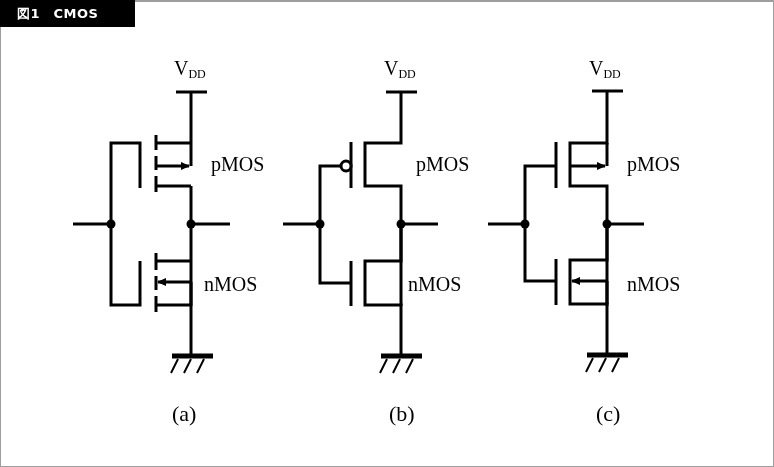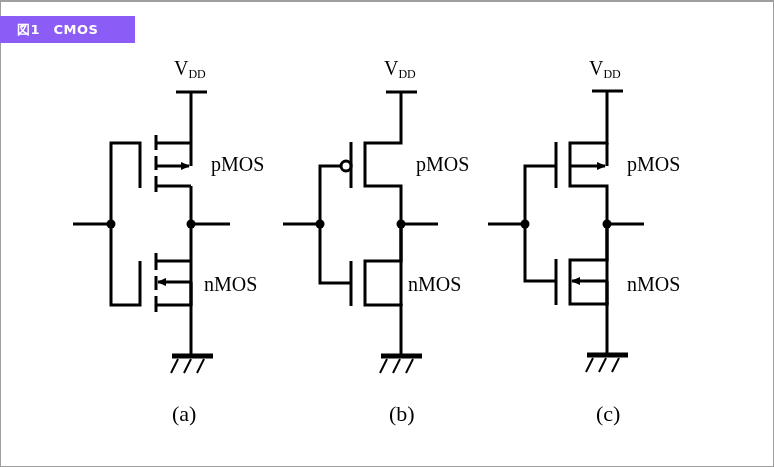--- a/index.html
+++ b/index.html
@@ -1,18 +1,18 @@
 <!DOCTYPE html>
 <html><head>
 <meta charset="utf-8">
 <style>
   html, body { margin: 0; padding: 0; background: #ffffff; }
   body { width: 774px; height: 467px; position: relative; overflow: hidden; font-family: "Liberation Serif", serif; }
   .frame { position: absolute; left: 0; top: 0; width: 772px; height: 465px; border: 1px solid #9e9e9e; border-top: 2px solid #9e9e9e; box-sizing: border-box; width: 774px; height: 467px; }
-  .title-tab { position: absolute; left: 0; top: 16px; width: 135px; height: 27px; background: #8b5cf6; color: #ffffff; font-family: "DejaVu Sans", sans-serif; font-weight: bold; font-size: 13px; line-height: 27px; padding-left: 17px; box-sizing: border-box; letter-spacing: 0.5px; }
+  .title-tab { position: absolute; left: 0; top: 0; width: 135px; height: 27px; background: #000000; color: #ffffff; font-family: "DejaVu Sans", sans-serif; font-weight: bold; font-size: 13px; line-height: 27px; padding-left: 17px; box-sizing: border-box; letter-spacing: 0.5px; }
   svg { position: absolute; left: 0; top: 0; }
   .lbl { font-family: "Liberation Serif", serif; fill: #000; }
 </style>
 </head>
 <body>
 
 <div class="frame"></div>
 <div class="title-tab">図1　CMOS</div>
 
 <svg width="774" height="467" viewBox="0 0 774 467">

